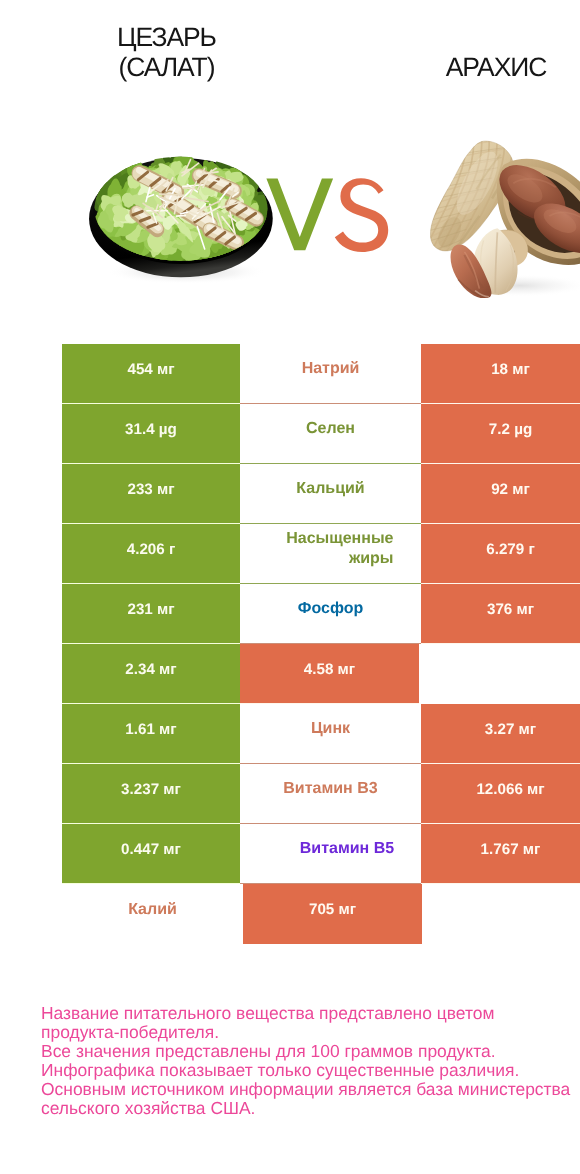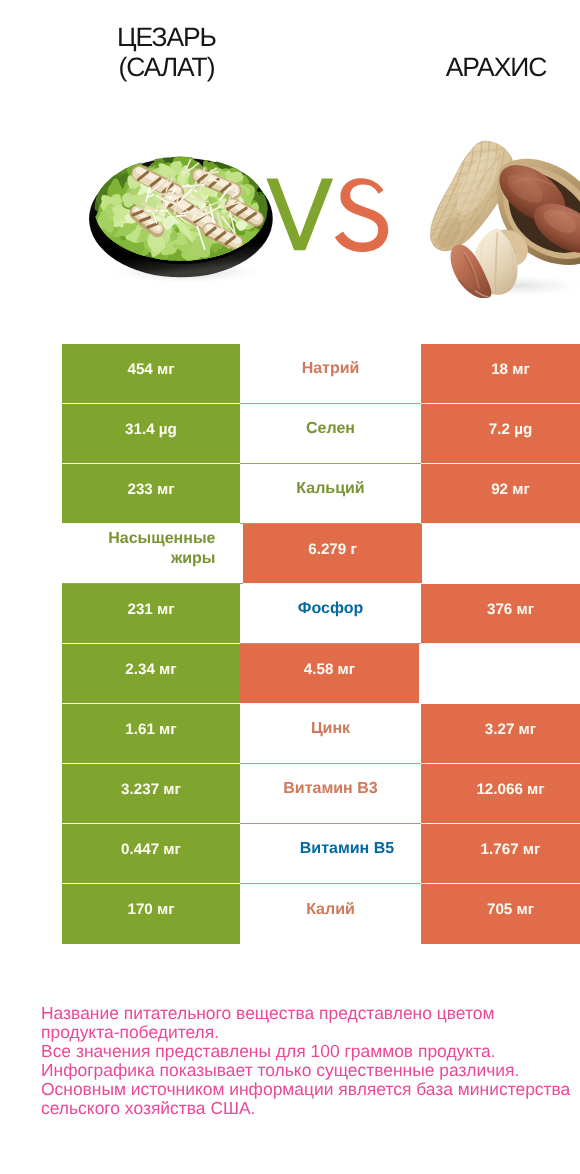--- a/index.html
+++ b/index.html
@@ -687,20 +687,21 @@
         <div class="cell cr">7.2 µg</div>
       </div>
       <div class="row">
         <div class="cell cl">233 мг</div>
         <div class="cell cm" style="color: rgb(122, 148, 54); border-bottom: 1px solid rgb(145, 168, 85);">
           <span>Кальций</span>
         </div>
         <div class="cell cr">92 мг</div>
       </div>
       <div class="row">
+        <div class="cell cl">4.206 г</div>
         <div class="cell cm" style="color: rgb(122, 148, 54); border-bottom: 1px solid rgb(145, 168, 85); text-align: right;">
           <span>Насыщенные жиры</span>
         </div>
         <div class="cell cr">6.279 г</div>
       </div>
       <div class="row">
         <div class="cell cl">231 мг</div>
         <div class="cell cm" style="color: #0369a1; border-bottom: 1px solid rgb(203, 143, 120);">
           <span>Фосфор</span>
         </div>
@@ -719,27 +720,26 @@
       </div>
       <div class="row">
         <div class="cell cl">3.237 мг</div>
         <div class="cell cm" style="color: rgb(206, 122, 91); border-bottom: 1px solid rgb(203, 143, 120);">
           <span>Витамин B3</span>
         </div>
         <div class="cell cr">12.066 мг</div>
       </div>
       <div class="row">
         <div class="cell cl">0.447 мг</div>
-        <div class="cell cm" style="color: #0369a1; border-bottom: 1px solid rgb(203, 143, 120); padding-left: 33px;">
+        <div class="cell cm" style="color: #6d28d9; border-bottom: 1px solid rgb(203, 143, 120); padding-left: 33px;">
           <span>Витамин B5</span>
         </div>
         <div class="cell cr">1.767 мг</div>
       </div>
       <div class="row">
-        <div class="cell cl" style="border-bottom: none;">170 мг</div>
         <div class="cell cm" style="color: rgb(206, 122, 91); border-bottom: none;">
           <span>Калий</span>
         </div>
         <div class="cell cr" style="border-bottom: none;">705 мг</div>
       </div>
     </div>
   <div class="footer" id="footer">
       <div>Название питательного вещества представлено цветом</div>
       <div>продукта-победителя.</div>
       <div>Все значения представлены для 100 граммов продукта.</div>

